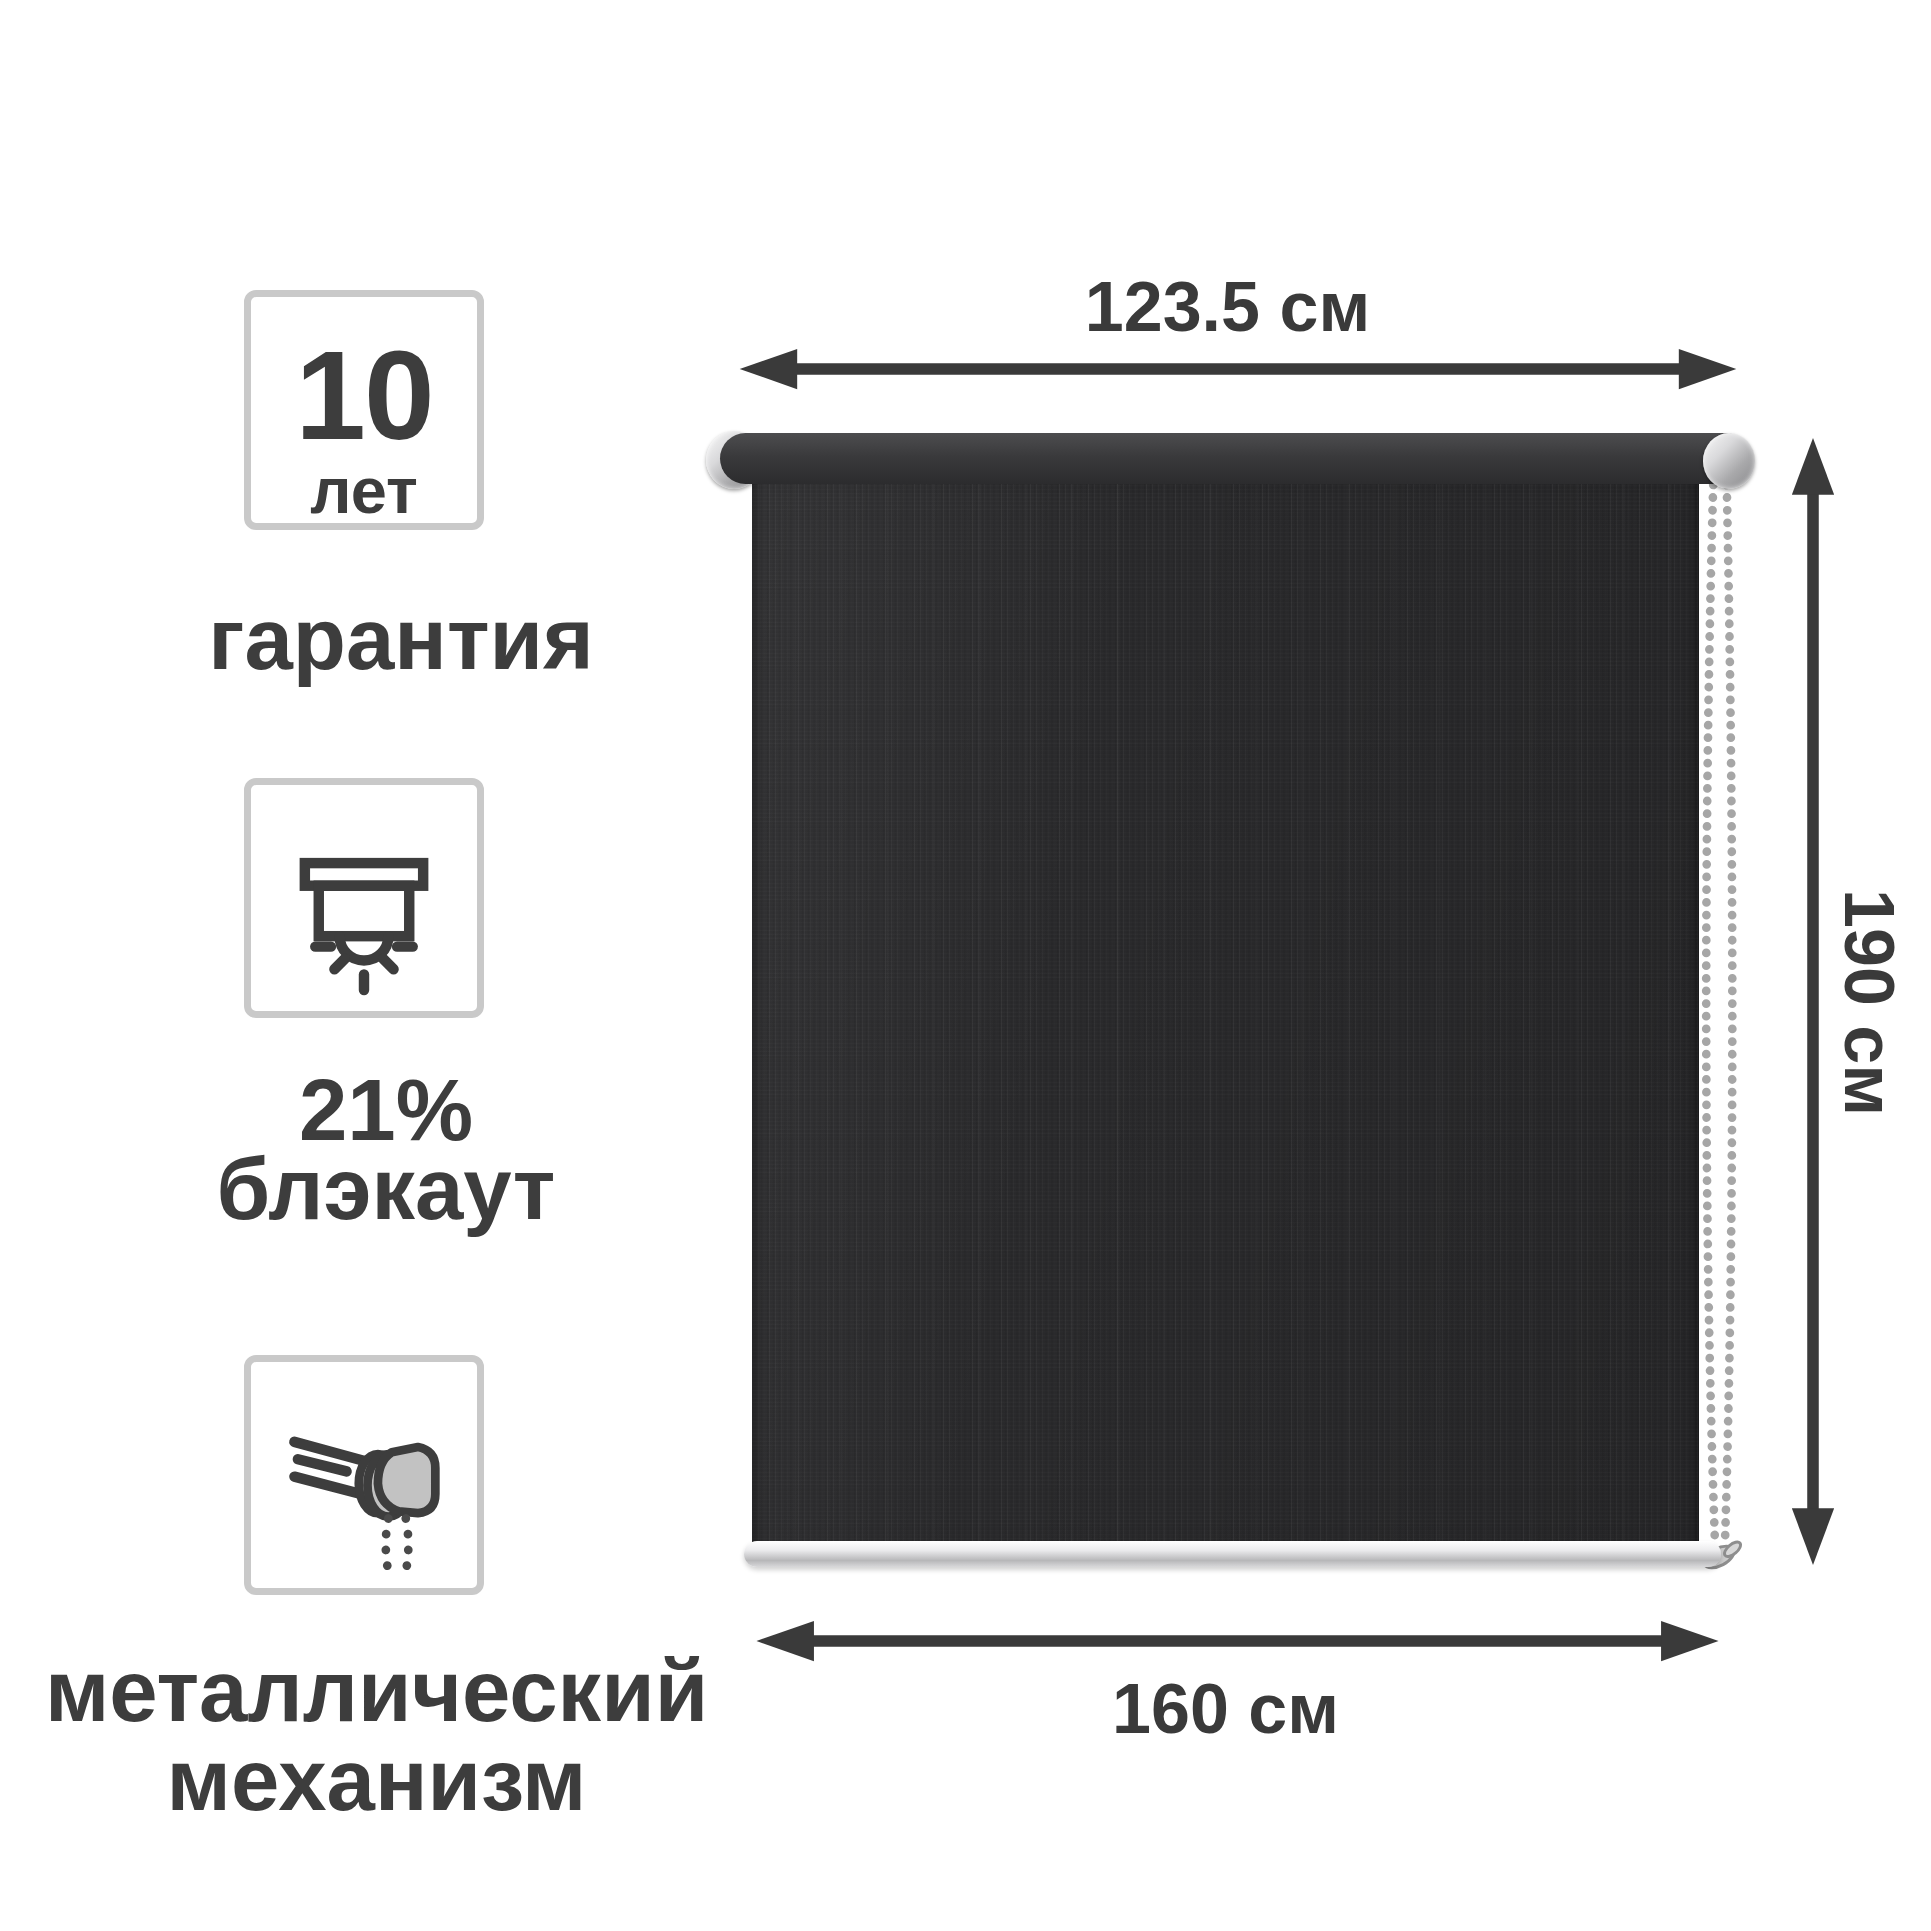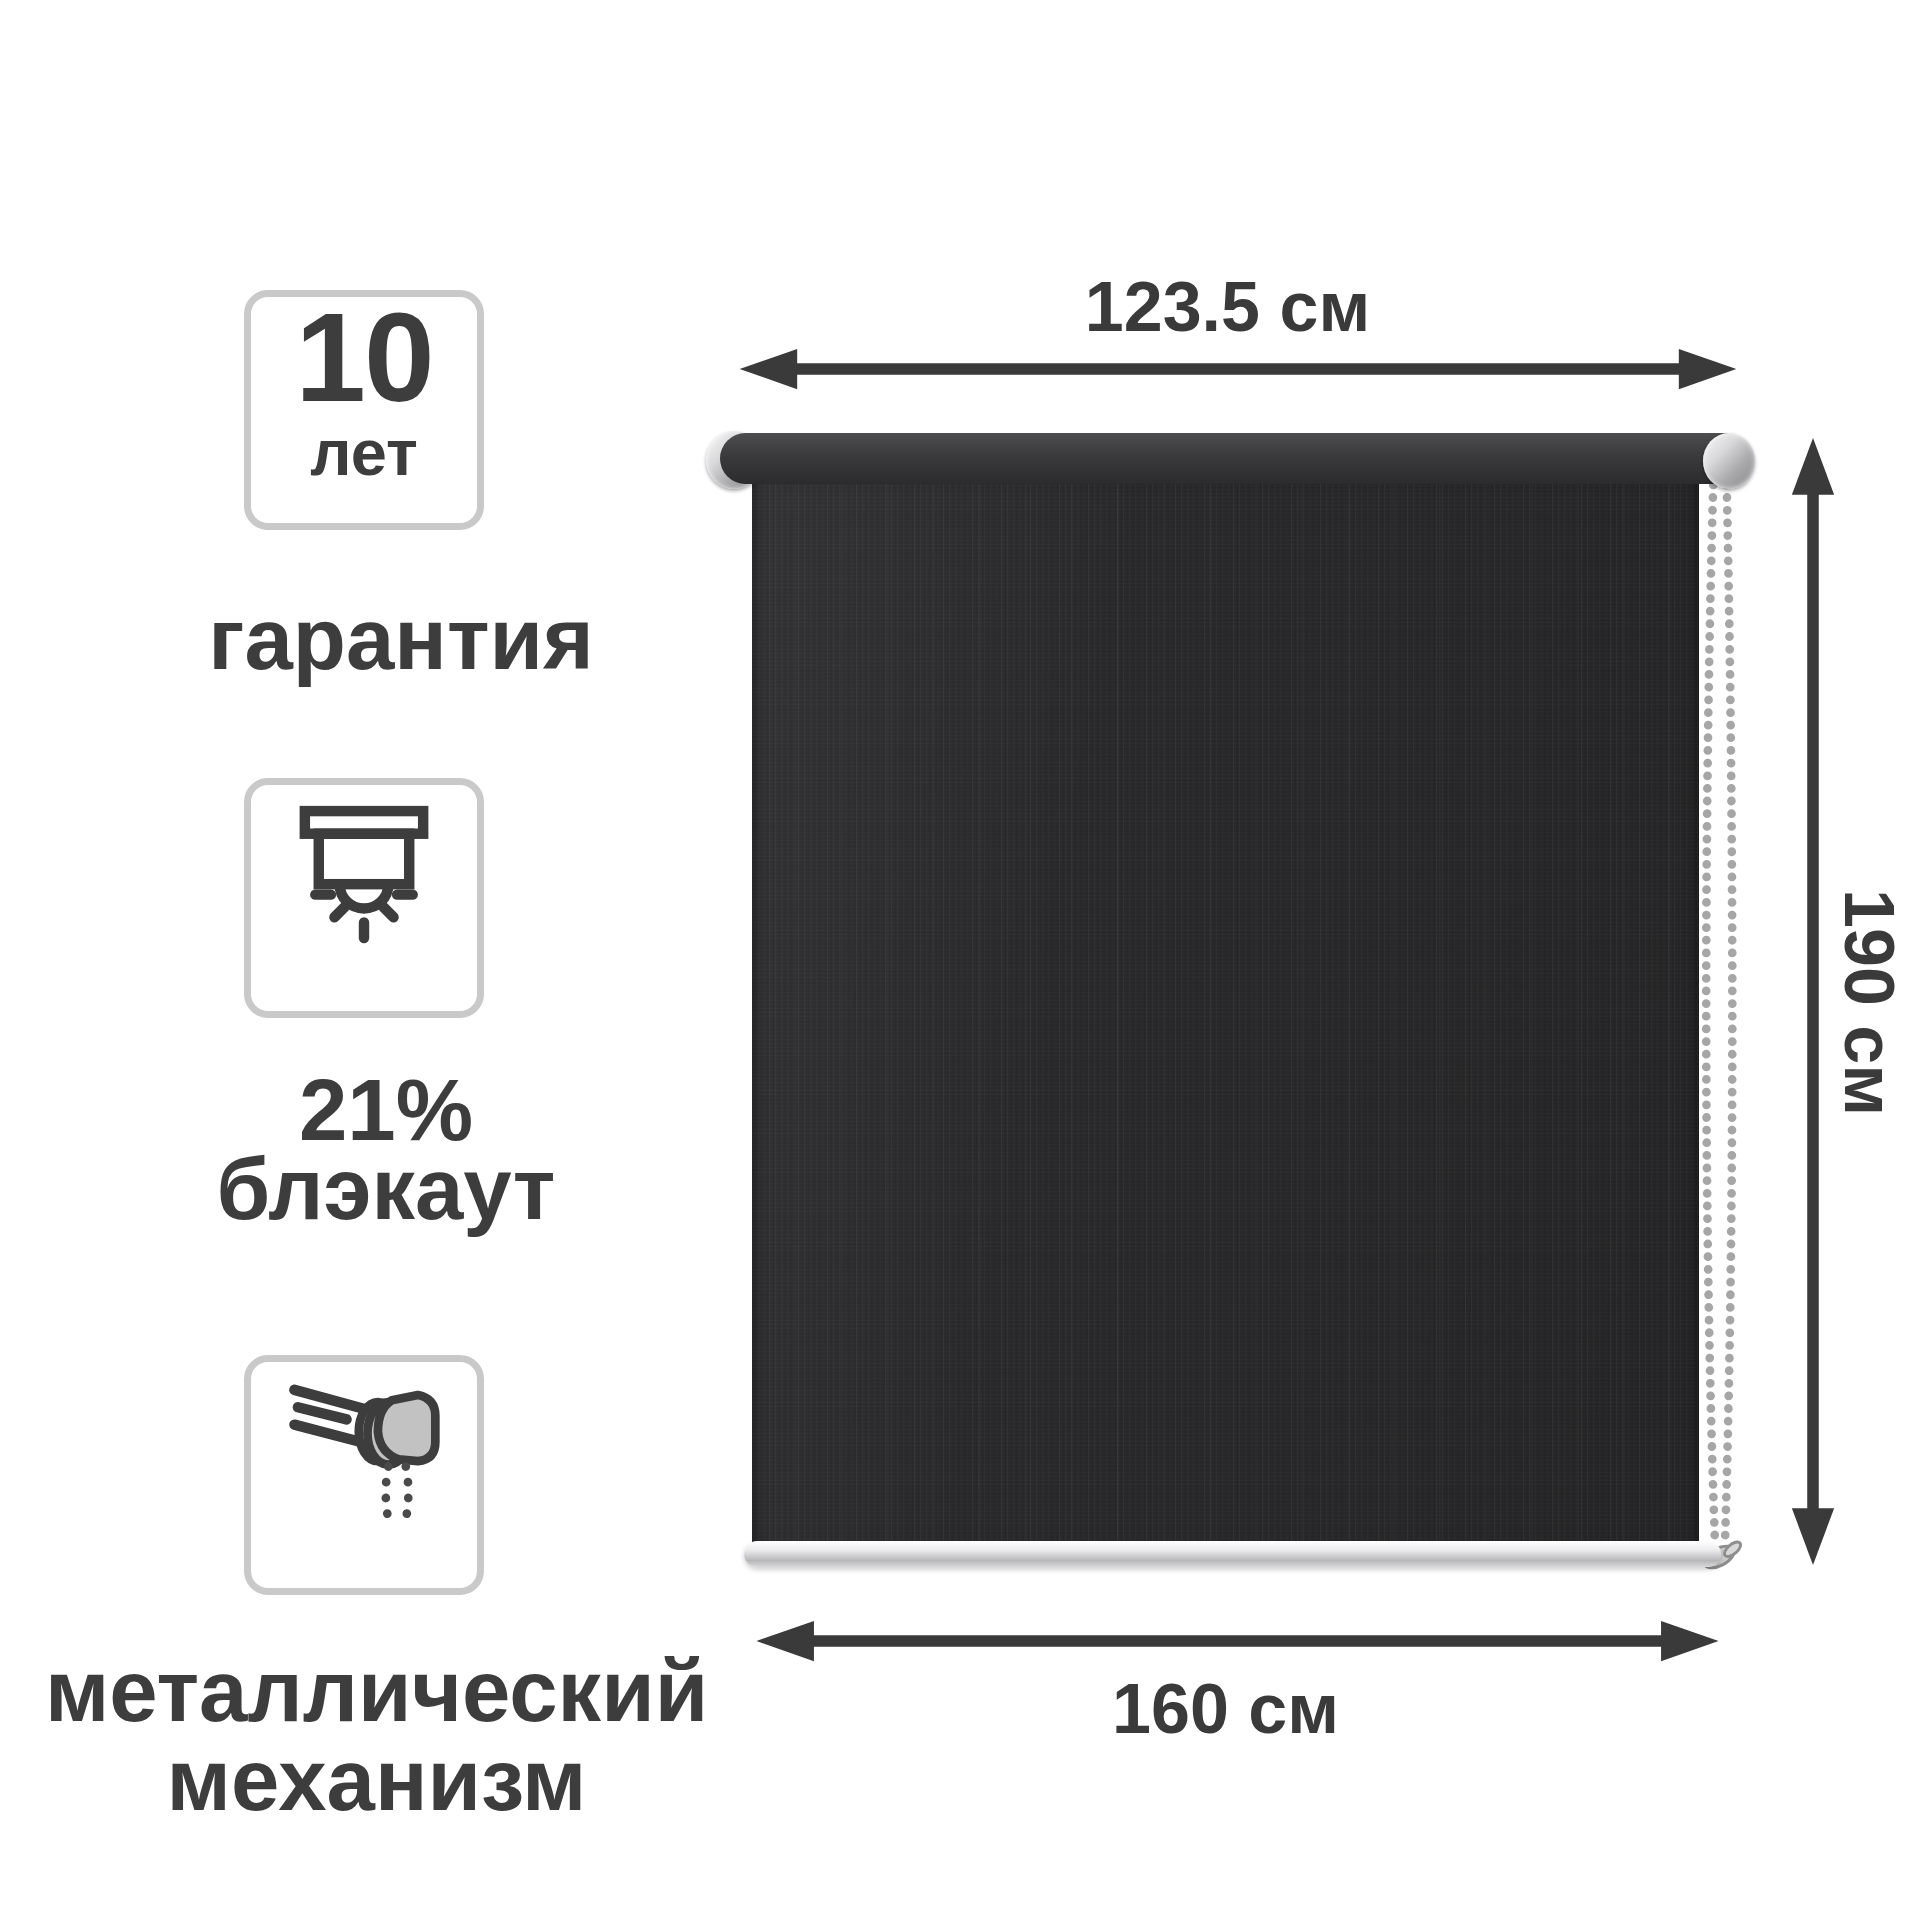--- a/index.html
+++ b/index.html
@@ -12,23 +12,23 @@
     overflow:hidden;
   }
   .canvas{position:absolute;left:0;top:0;width:1931px;height:1931px;background:#ffffff;}
 
   
   .badge-box{
     position:absolute;
     left:244px;
     width:226px;height:226px;
     border:7.7px solid #c9c9c9;
-    border-radius:24px;
+    border-radius:12px;
     background:#ffffff;
-    display:flex;flex-direction:column;align-items:center;justify-content:flex-start;
+    display:flex;flex-direction:column;align-items:center;justify-content:flex-end;
     box-sizing:content-box;
   }
   .badge-box.b1{top:290px;}
   .badge-box.b2{top:778px;}
   .badge-box.b3{top:1355px;}
   .badge-value{font-size:127px;font-weight:bold;line-height:0.95;color:#3d3d3d;letter-spacing:-1.9px;}
   .badge-unit{font-size:65px;font-weight:bold;line-height:1;color:#3d3d3d;margin-top:1.9px;}
   .feature-label{
     position:absolute;left:14.5px;width:724px;
     text-align:center;font-weight:bold;font-size:87px;line-height:1;color:#3d3d3d;

